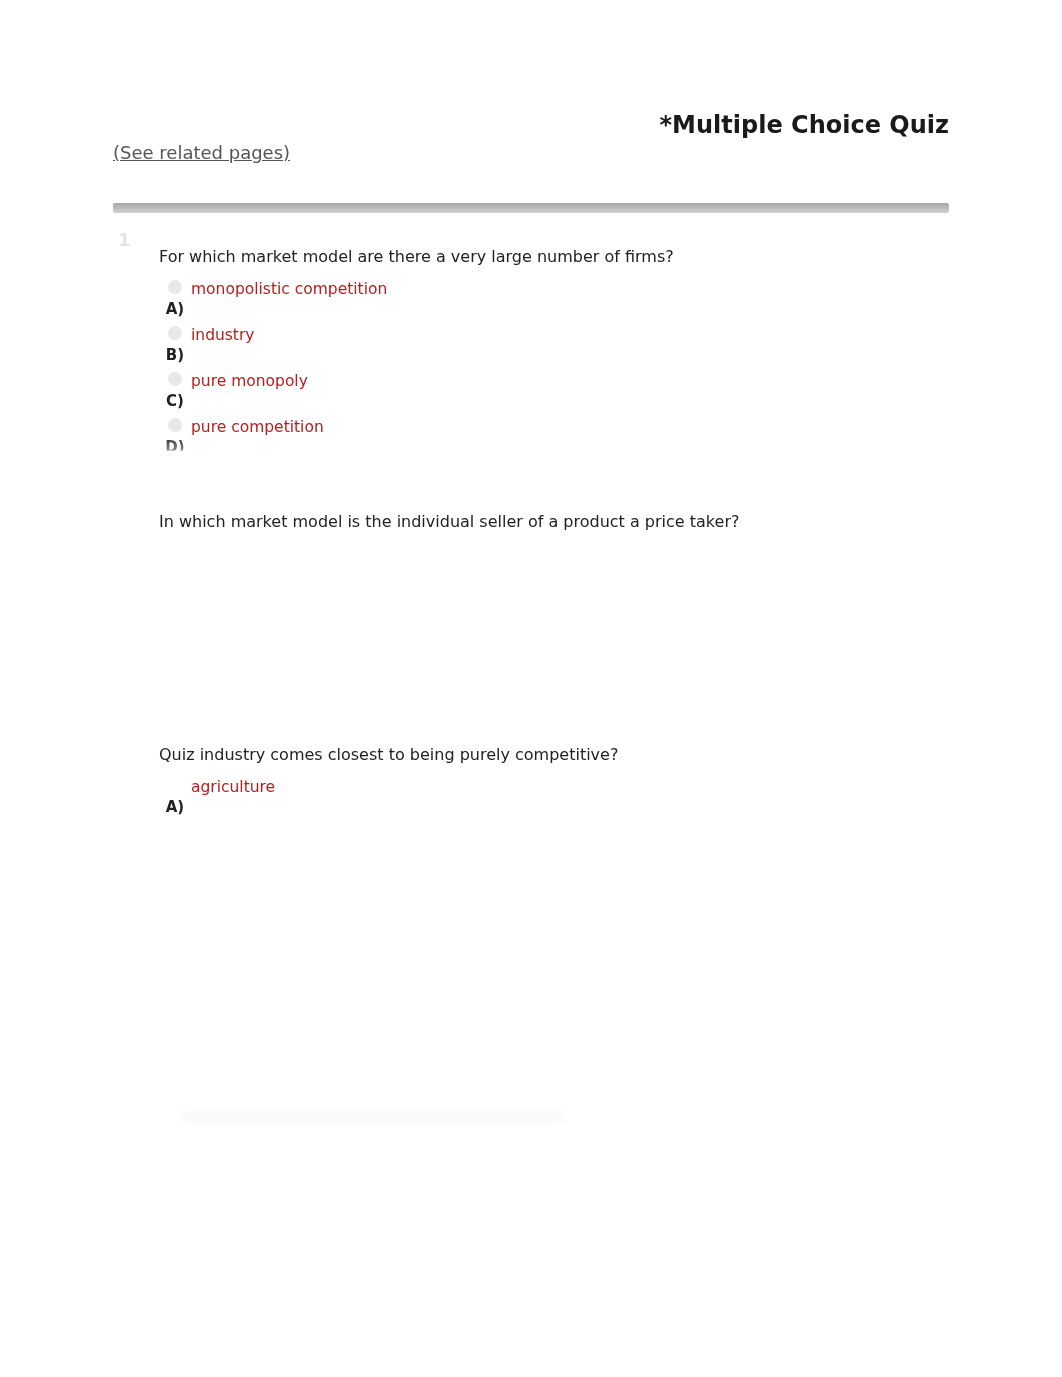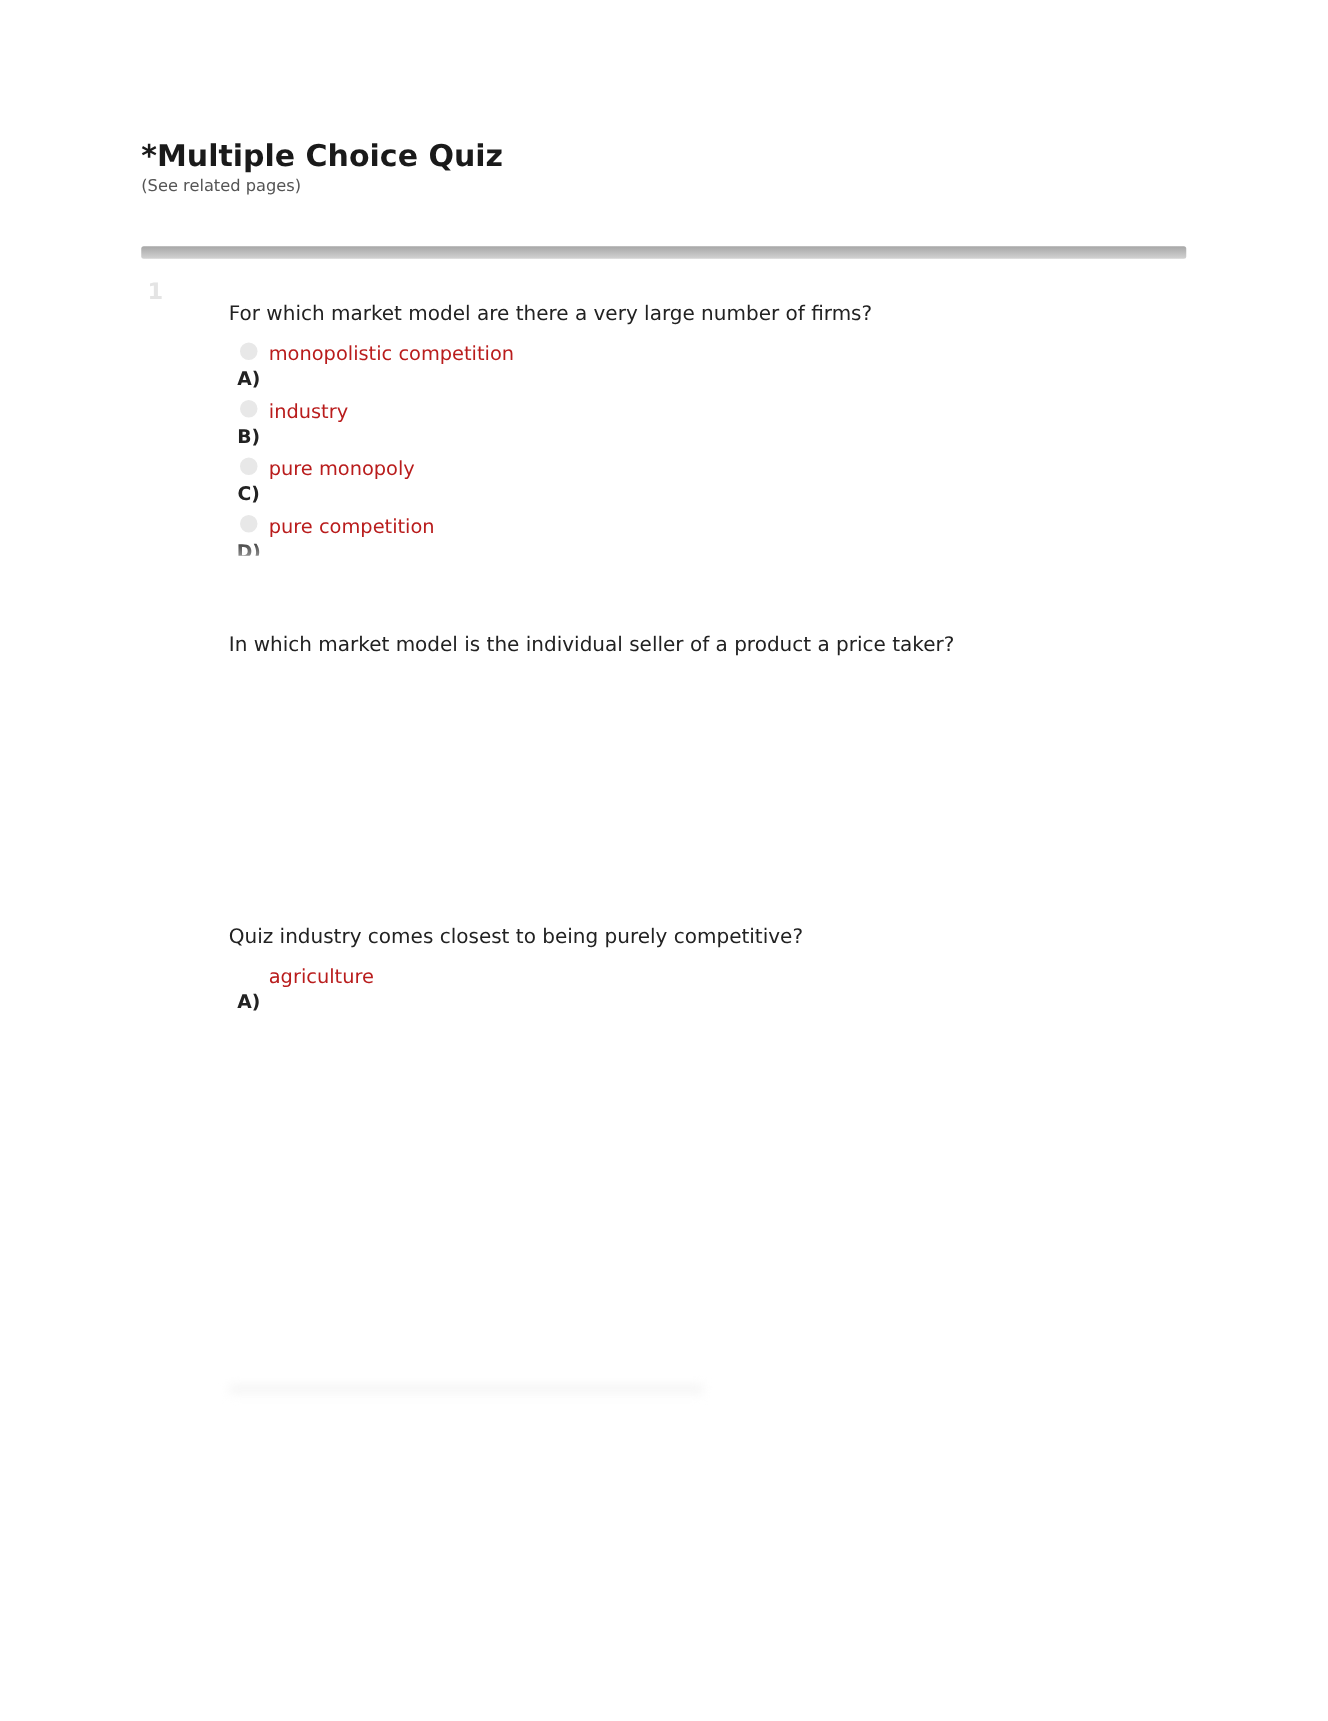--- a/index.html
+++ b/index.html
@@ -12,46 +12,48 @@
     }
     .page {
       padding: 110px 113px 0 113px;
       position: relative;
     }
     .title {
       font-size: 24px;
       font-weight: bold;
       color: #1a1a1a;
       line-height: 1.25;
+      text-align: right;
     }
     .subtitle {
-      font-size: 13px;
+      font-size: 18px;
       color: #555;
       margin-top: 2px;
+      text-decoration: underline;
     }
     .spacer1 { height: 40px; }
     .graybar {
       height: 10px;
       background: linear-gradient(#a7a7a7,#d2d2d2);
       border-radius: 2px;
     }
     .content {
       position: relative;
       margin-top: 6px;
     }
     .qnum {
       position: absolute;
       left: 5px;
       top: 10px;
       color: #e4e4e4;
       font-weight: bold;
       font-size: 18px;
     }
     .qblock {
-      margin-left: 70px;
+      margin-left: 46px;
       position: relative;
     }
     .qtext {
       font-size: 16px;
       color: #222;
       margin-bottom: 14px;
     }
     .opt {
       display: flex;
       align-items: flex-start;

